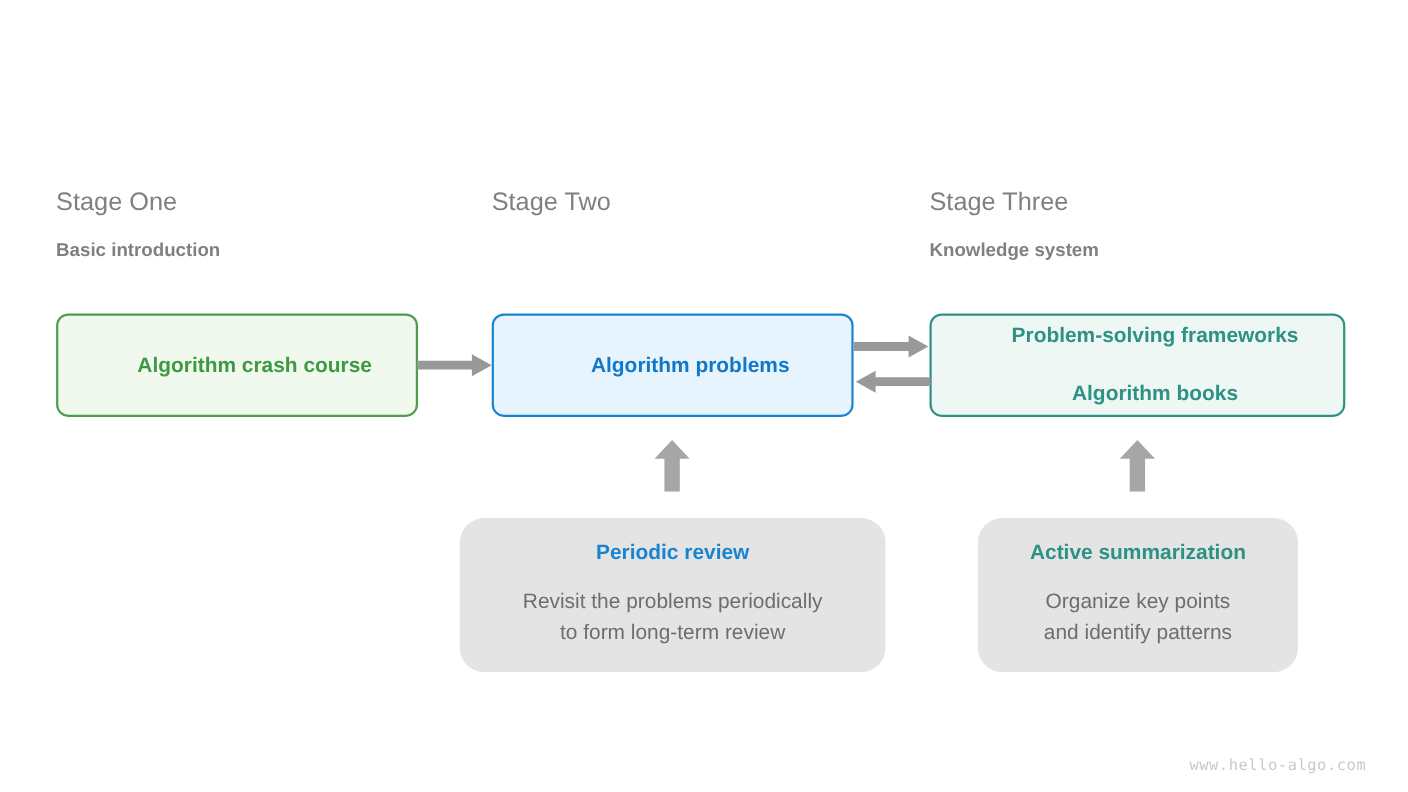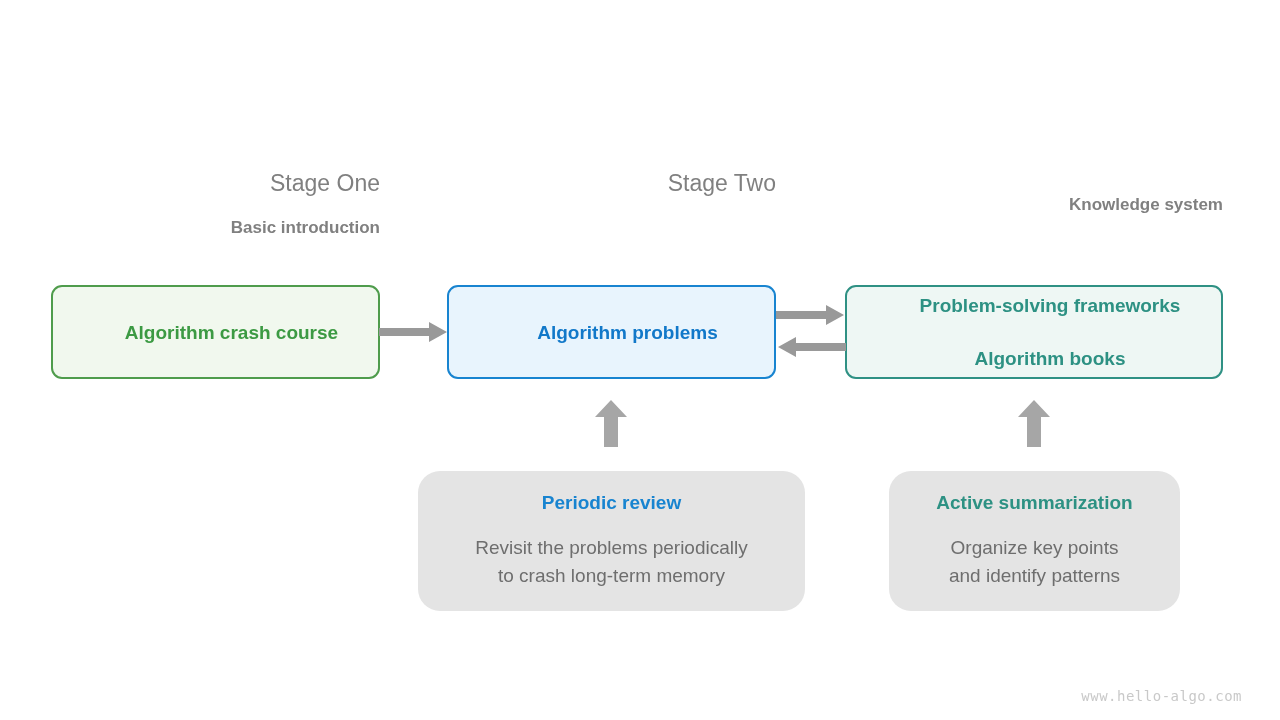--- a/index.html
+++ b/index.html
@@ -18,21 +18,21 @@
   .canvas {
     position: absolute;
     left: 0; top: 0;
     width: 1280px;
     height: 720px;
   }
 
   
   .stage-head {
     position: absolute;
-    text-align: right;
+    text-align: left;
   }
   .stage-title {
     font-size: 23px;
     font-weight: 400;
     color: #808080;
     line-height: 1;
     white-space: nowrap;
   }
   .stage-sub {
     font-size: 17px;
@@ -150,40 +150,41 @@
   <div class="stage-head" style="left:51px; top:172px; width:329px;">
     <div class="stage-title">Stage One</div>
     <div class="stage-sub">Basic introduction</div>
   </div>
 
   <div class="stage-head" style="left:447px; top:172px; width:329px;">
     <div class="stage-title">Stage Two</div>
   </div>
 
   <div class="stage-head" style="left:845px; top:172px; width:378px;">
+    <div class="stage-title">Stage Three</div>
     <div class="stage-sub">Knowledge system</div>
   </div>
 
   <div class="stage-box" id="box-two">
     <div class="line">Algorithm problems</div>
   </div>
 
   <div class="stage-box" id="box-one">
     <div class="line">Algorithm crash course</div>
   </div>
 
   <div class="stage-box" id="box-three">
     <div class="line">Problem-solving frameworks</div>
     <div class="line">Algorithm books</div>
   </div>
 
   <div class="support-box" id="support-review">
     <div class="support-title">Periodic review</div>
     <div class="support-desc">Revisit the problems periodically
-to crash long-term memory</div>
+to form long-term review</div>
   </div>
 
   <div class="support-box" id="support-summary">
     <div class="support-title">Active summarization</div>
     <div class="support-desc">Organize key points
 and identify patterns</div>
   </div>
 
   <div class="arrow" style="left:379px; top:320px;">
     <svg width="70" height="24" viewBox="0 0 70 24">

